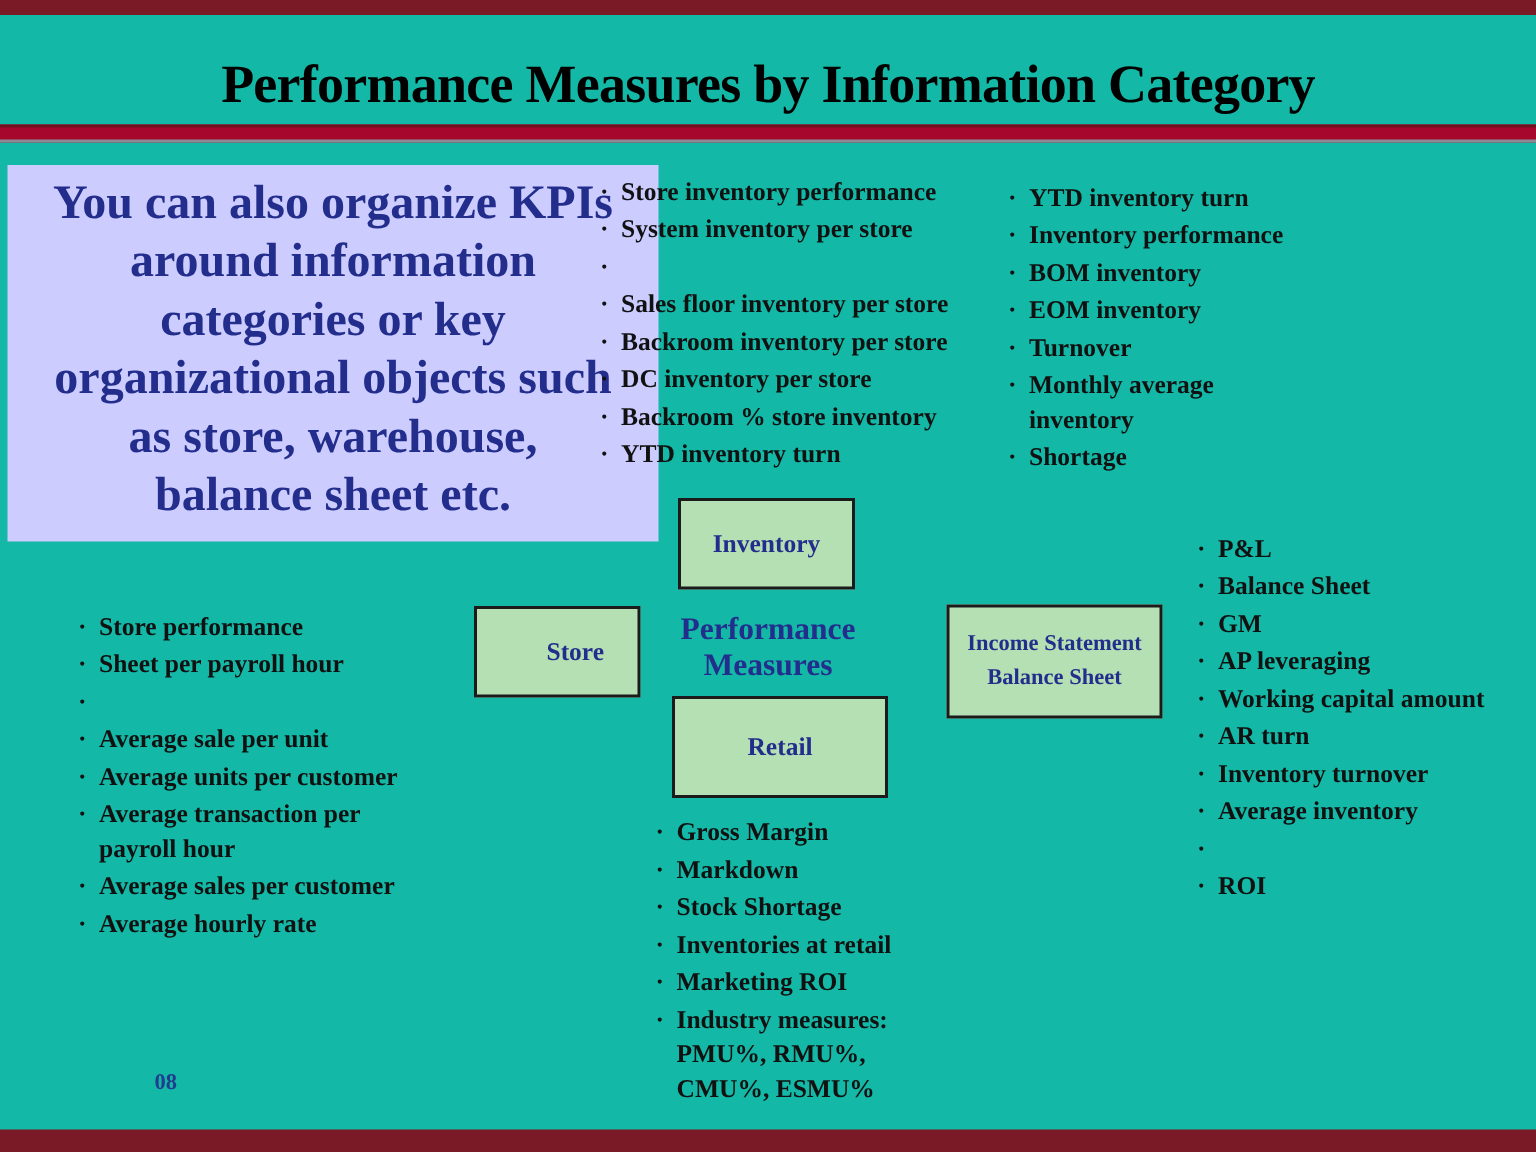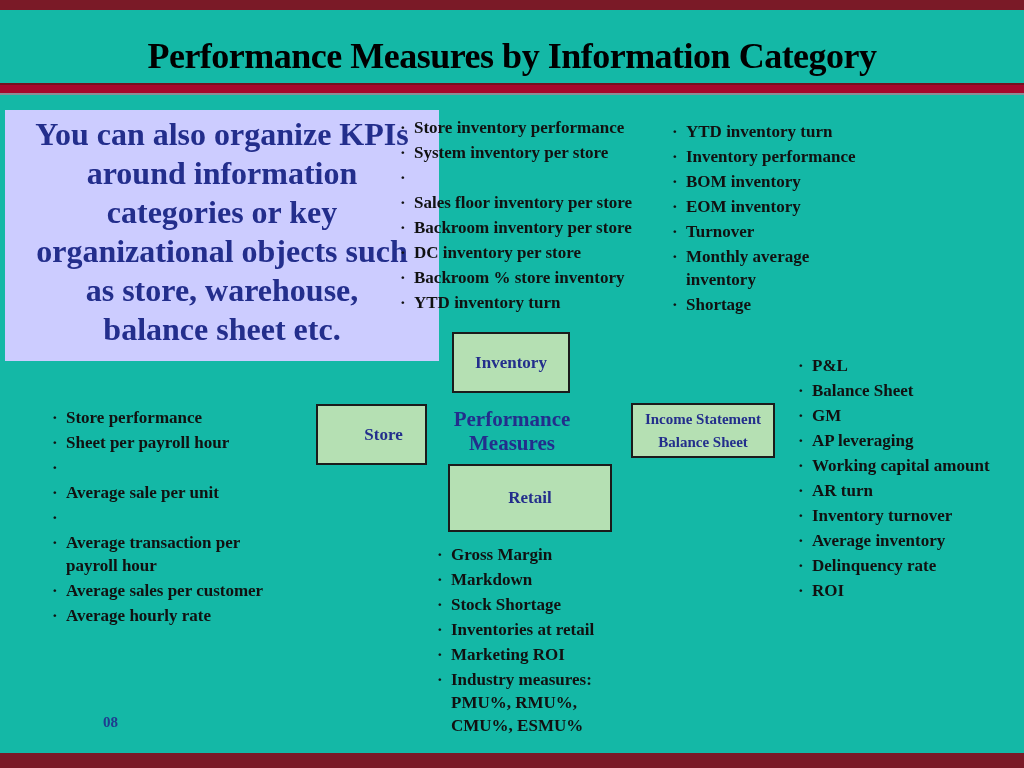--- a/index.html
+++ b/index.html
@@ -35,22 +35,22 @@
   .list-financial       { left:798px; top:354px; width:226px; }
   .list-retail          { left:437px; top:543px; width:242px; }
   .node {
     position:absolute; background:#b5e0b3; border:2px solid #1b1b1b;
     color:#232e8c; font-weight:bold; display:flex; align-items:center;
     justify-content:center; text-align:center; box-sizing:border-box;
     white-space:pre-line;
   }
   .node-inventory { left:452px; top:332px; width:118px; height:61px; font-size:17px; }
   .node-store     { left:316px; top:404px; width:111px; height:61px; font-size:17px;padding-left:24px; }
-  .node-retail    { left:448px; top:464px; width:164px; height:68px; font-size:17px; }
-  .node-income    { left:631px; top:403px; width:144px; height:55px; font-size:15px; line-height:23px; }
+  .node-retail    { left:448px; top:464px; width:144px; height:68px; font-size:17px; }
+  .node-income    { left:631px; top:403px; width:144px; height:76px; font-size:15px; line-height:23px; }
   .center-label {
     position:absolute; left:427px; top:407px; width:170px; text-align:center;
     color:#232e8c; font-weight:bold; font-size:21px; line-height:24px;
     white-space:pre-line;
   }
   .page-num {
     position:absolute; left:103px; top:714px; color:#1f3c8f;
     font-weight:bold; font-size:15px;
   }
 </style>
@@ -149,20 +149,21 @@
       </div>
       <div class="bullet-item">
         <span class="bullet-dot">·</span>
       </div>
       <div class="bullet-item">
         <span class="bullet-dot">·</span>
         <span class="bullet-text">Average sale per unit</span>
       </div>
       <div class="bullet-item">
         <span class="bullet-dot">·</span>
+        <span class="bullet-text">Average units per customer</span>
       </div>
       <div class="bullet-item">
         <span class="bullet-dot">·</span>
         <span class="bullet-text">Average transaction per
 payroll hour</span>
       </div>
       <div class="bullet-item">
         <span class="bullet-dot">·</span>
         <span class="bullet-text">Average sales per customer</span>
       </div>
@@ -200,21 +201,20 @@
       <div class="bullet-item">
         <span class="bullet-dot">·</span>
         <span class="bullet-text">Inventory turnover</span>
       </div>
       <div class="bullet-item">
         <span class="bullet-dot">·</span>
         <span class="bullet-text">Average inventory</span>
       </div>
       <div class="bullet-item">
         <span class="bullet-dot">·</span>
-        <span class="bullet-text">Delinquency rate</span>
       </div>
       <div class="bullet-item">
         <span class="bullet-dot">·</span>
         <span class="bullet-text">ROI</span>
       </div>
     </div>
 
   <div class="blist list-retail">
       <div class="bullet-item">
         <span class="bullet-dot">·</span>

